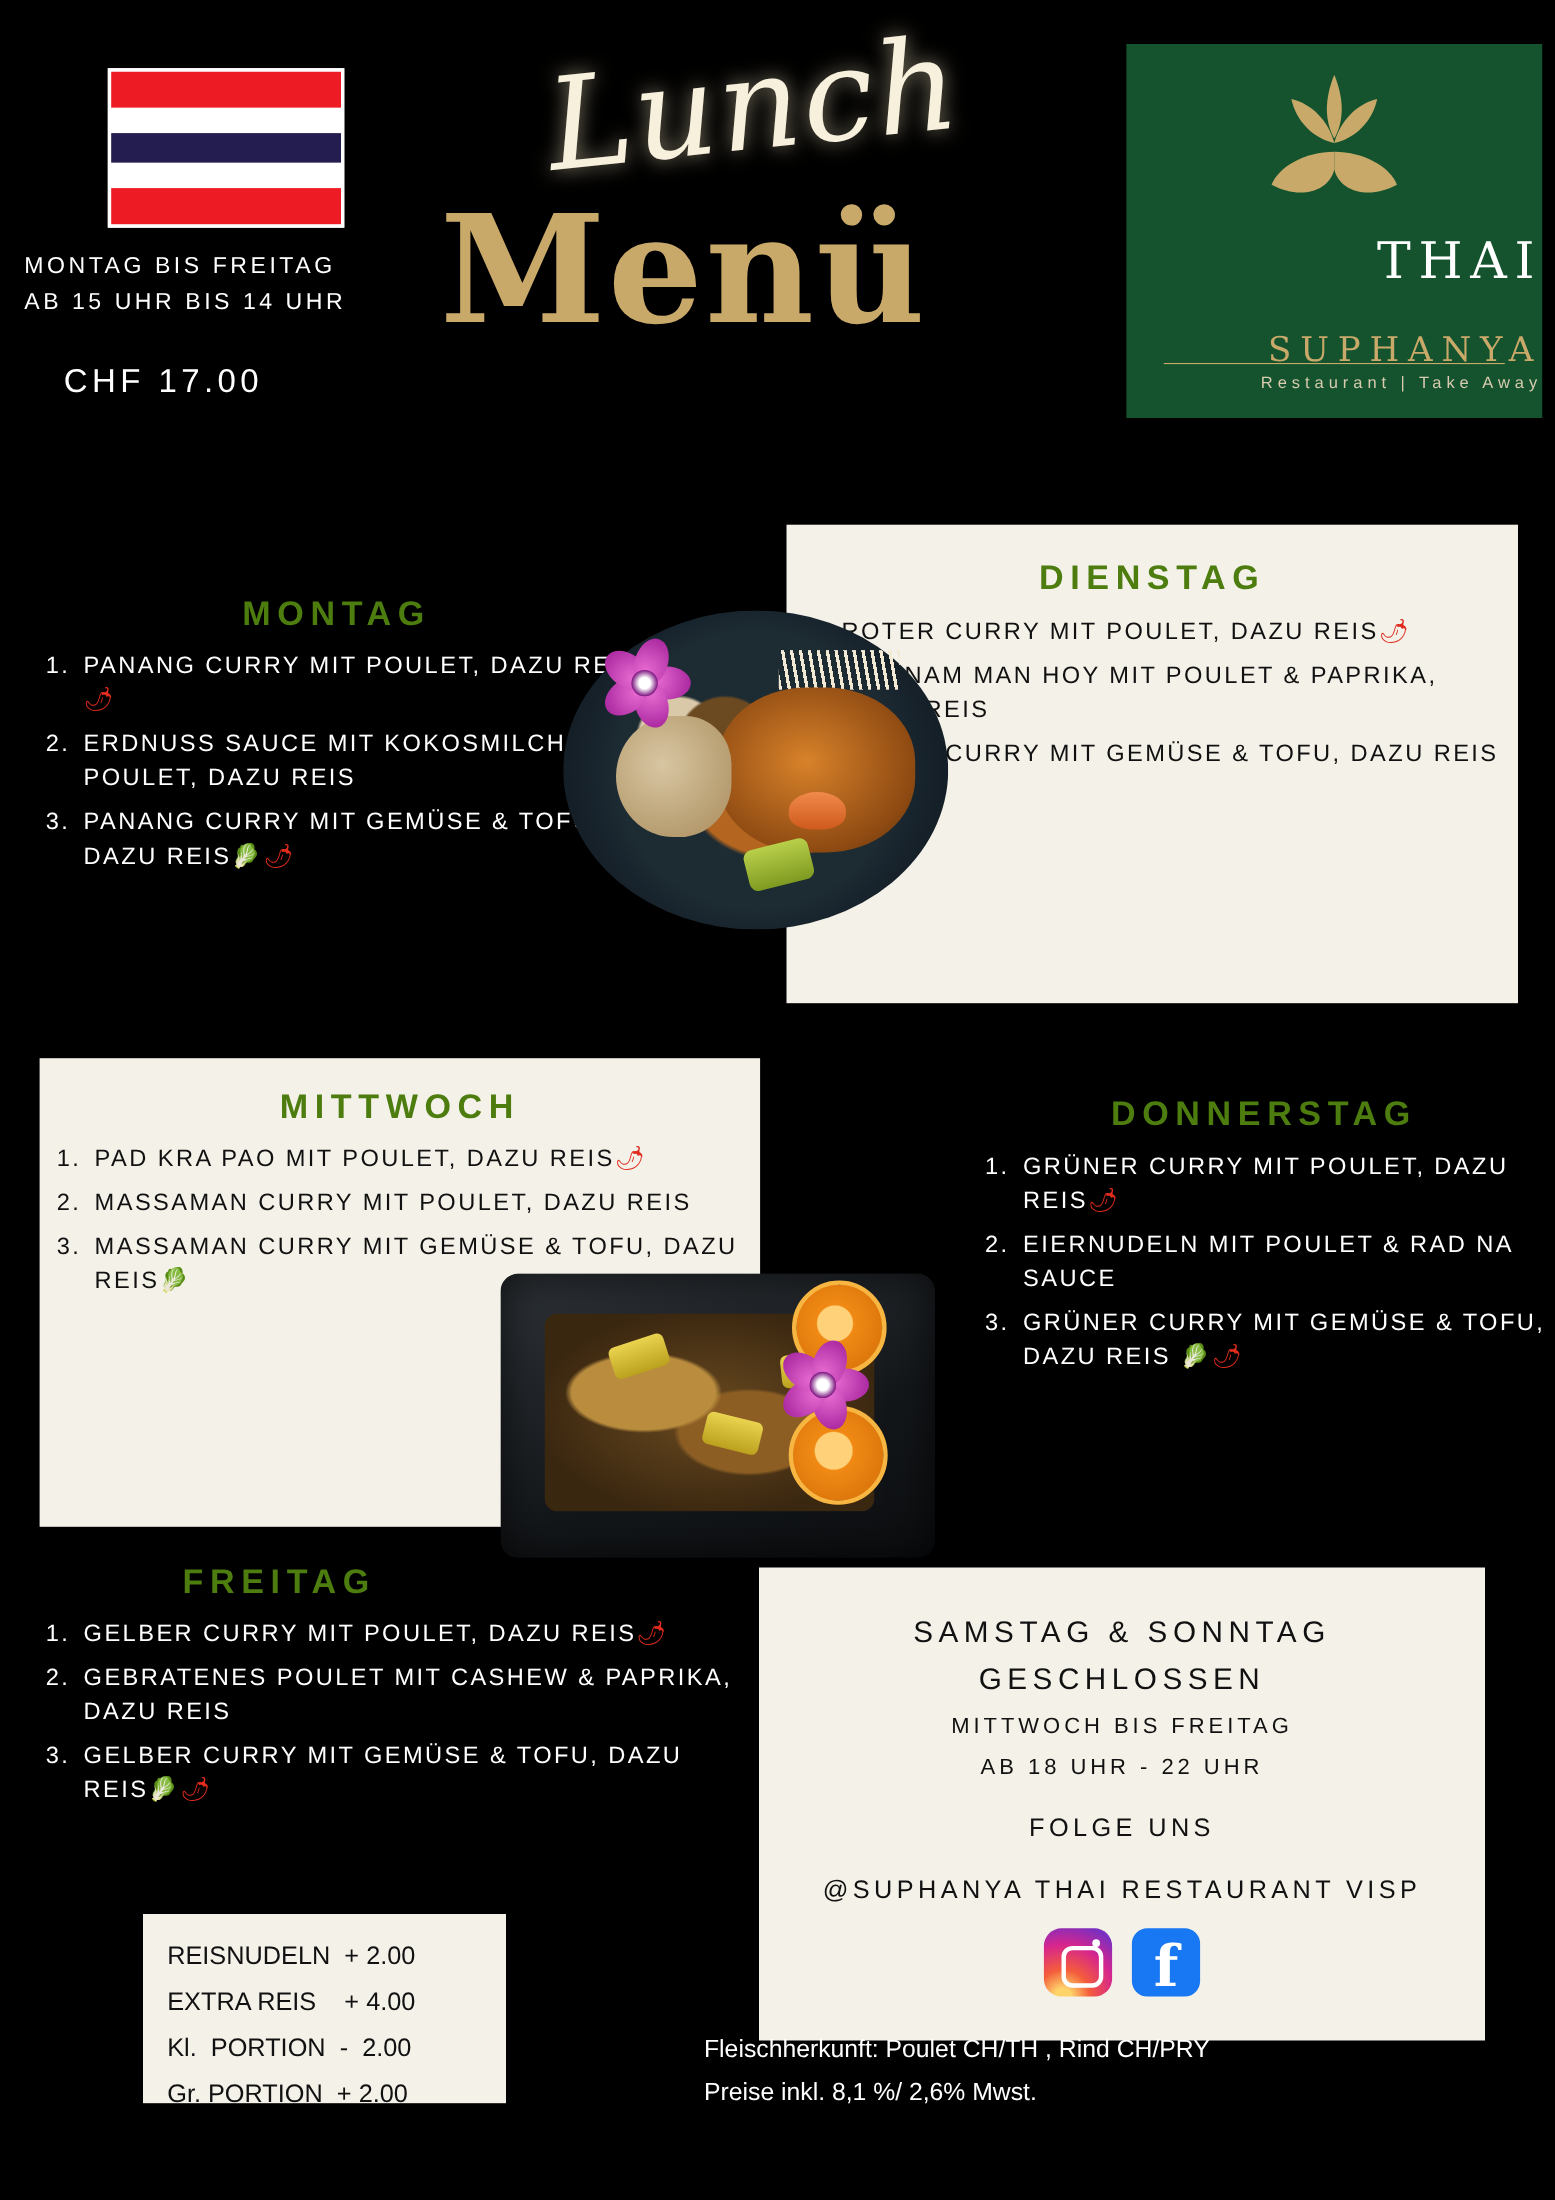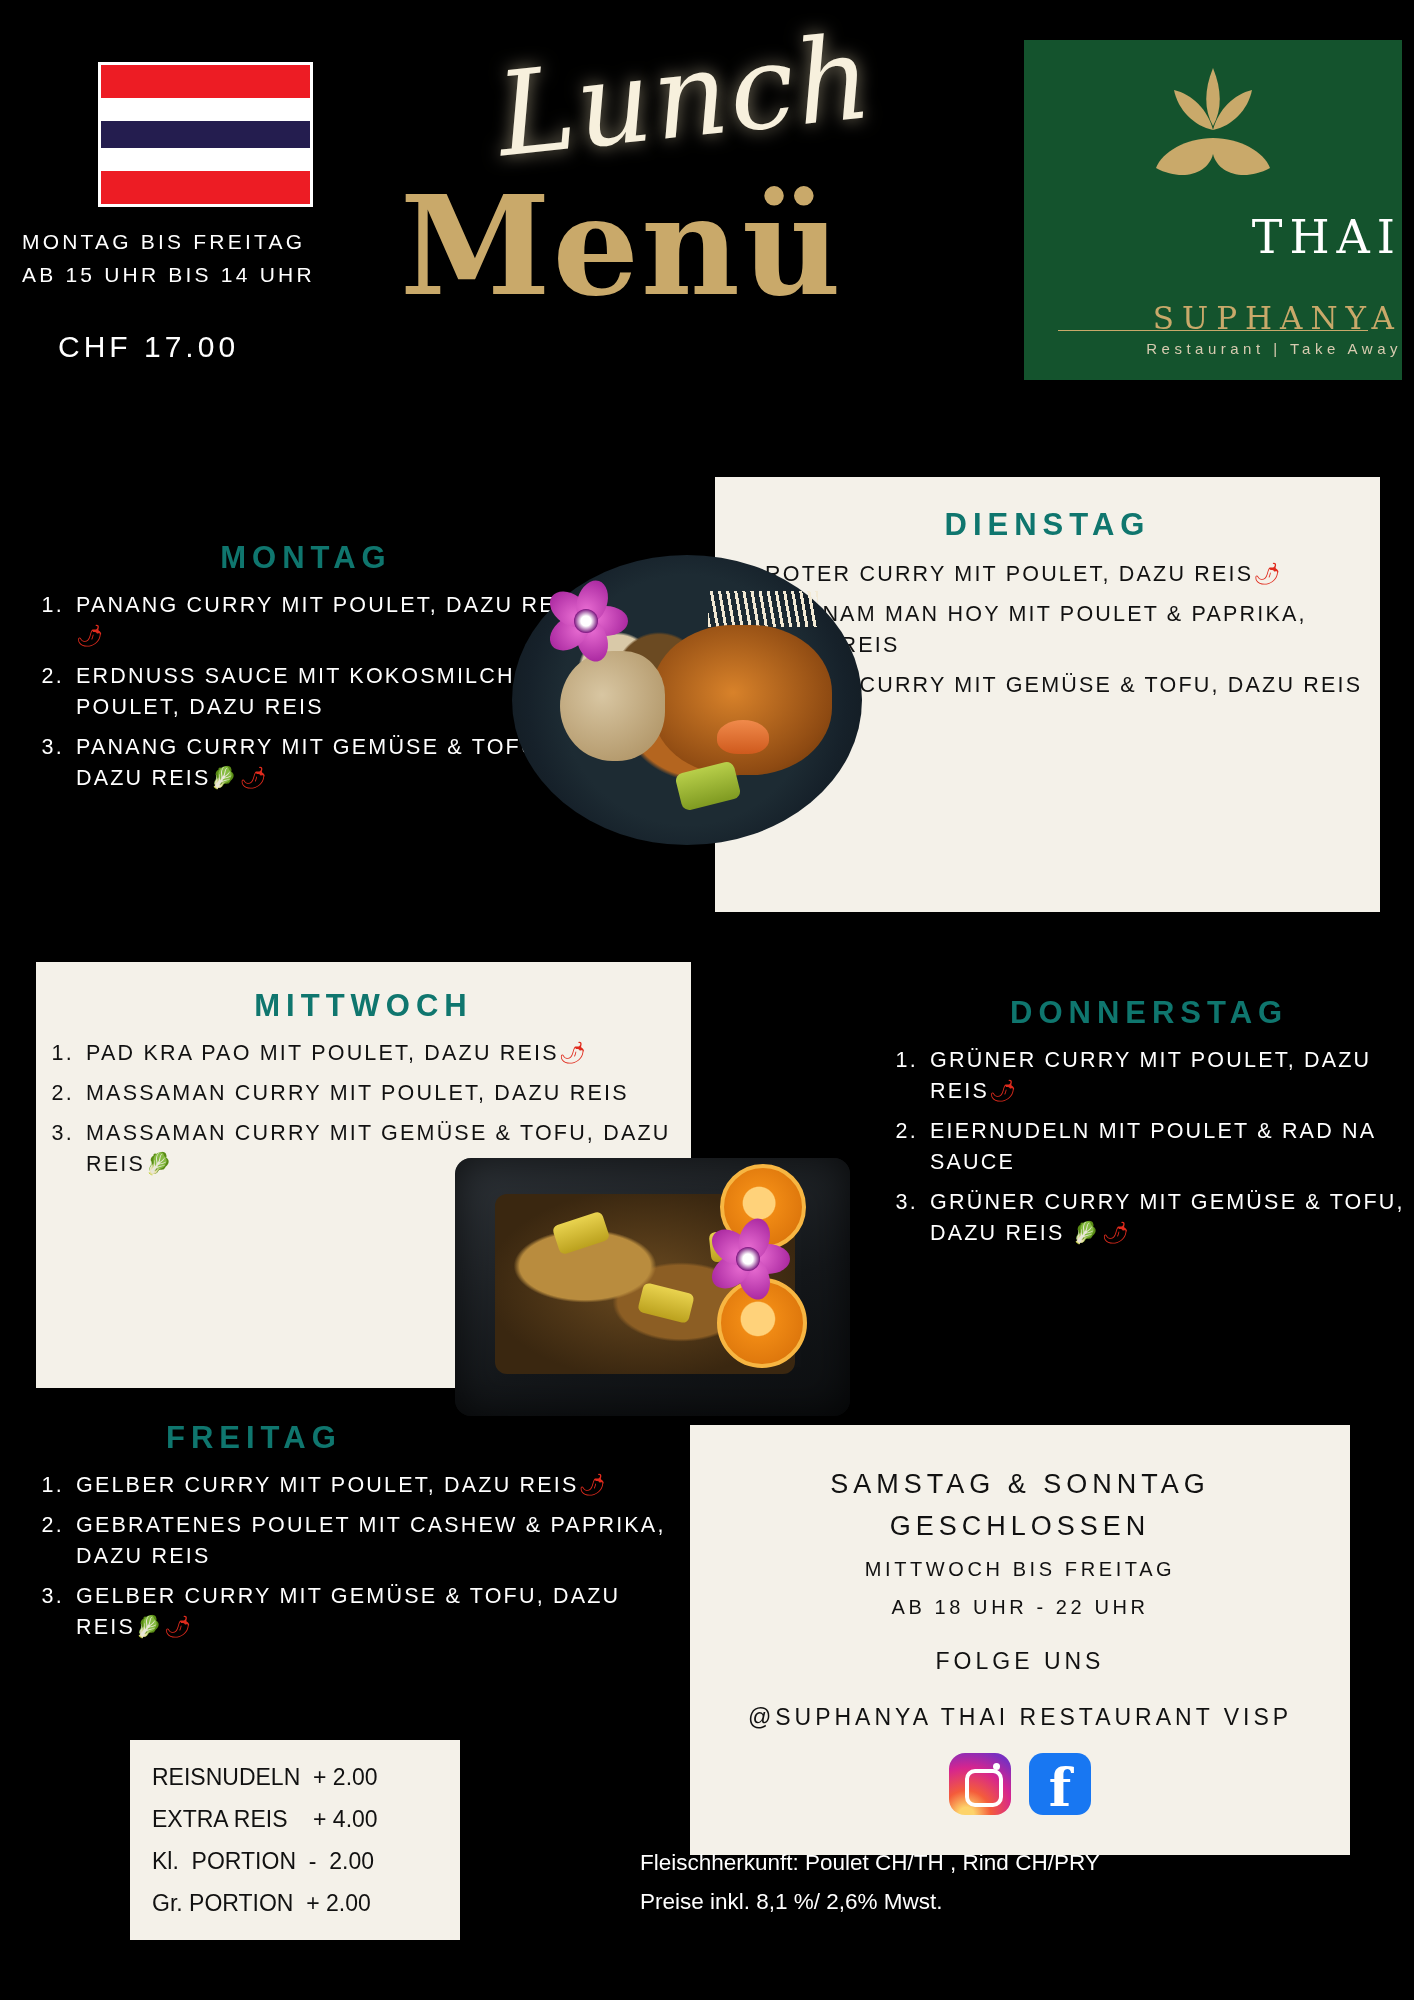--- a/index.html
+++ b/index.html
@@ -126,21 +126,21 @@
   .day {
     position: absolute;
   }
   .day.light {
     background: #f4f1e9;
     color: #1a1a1a;
   }
   .day-title {
     font-size: 31px;
     letter-spacing: 6px;
-    color: #0f766e;
+    color: #4d7c0f;
     font-weight: bold;
     text-align: center;
   }
   .day ol {
     margin: 0;
     padding: 0 0 0 46px;
     list-style: decimal;
   }
   .day li {
     font-size: 21.5px;
@@ -358,21 +358,21 @@
     text-align: center;
     font-family: "DejaVu Serif", serif;
     font-weight: bold;
     font-size: 52px;
     color: #fff;
   }
 
   #extras {
     position: absolute;
     left: 130px; top: 1740px;
-    width: 330px; height: 200px;
+    width: 330px; height: 172px;
     background: #f4f1e9;
     color: #111;
     padding: 16px 0 0 0;
     box-sizing: border-box;
   }
   #extras .row {
     font-size: 23px;
     line-height: 42px;
     padding-left: 22px;
     white-space: pre;

